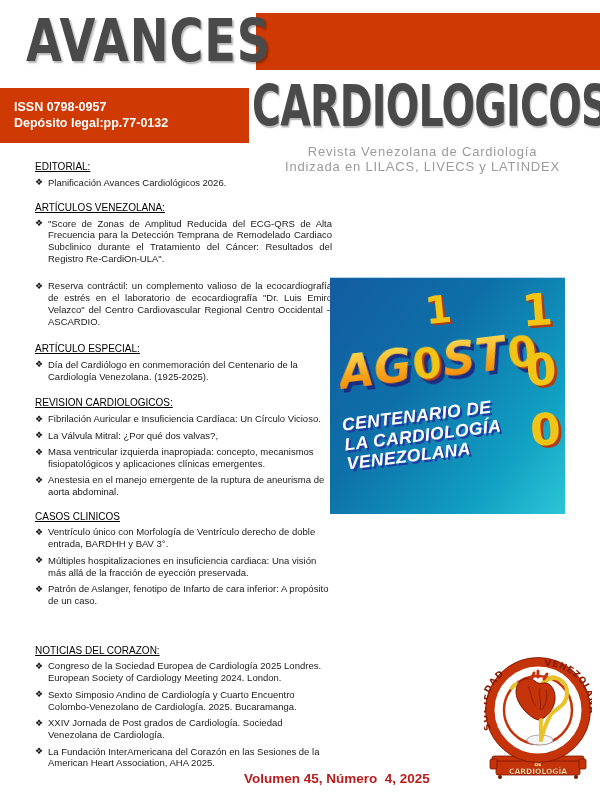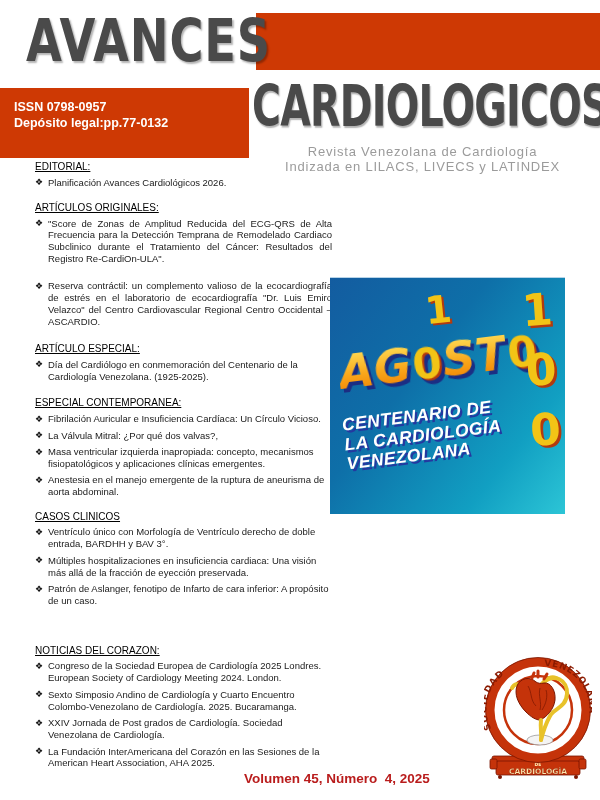--- a/index.html
+++ b/index.html
@@ -8,21 +8,21 @@
     font-family:"Liberation Sans","DejaVu Sans",sans-serif;color:#1a1a1a;
   }
   
   .red-block-top{position:absolute;left:256px;top:13px;width:344px;height:57px;background:#CE3904;}
   .title-avances{
     position:absolute;left:26px;top:6px;font-family:"DejaVu Sans",sans-serif;
     font-weight:bold;font-size:58px;color:#4a4a4a;letter-spacing:1px;
     transform:scale(0.80,1.02);transform-origin:left top;white-space:nowrap;
     text-shadow:2px 2px 2px rgba(0,0,0,0.30);
   }
-  .red-bar-issn{position:absolute;left:0;top:88px;width:249px;height:70px;background:#CE3904;
+  .red-bar-issn{position:absolute;left:0;top:88px;width:249px;height:55px;background:#CE3904;
     color:#ffffff;font-weight:bold;font-size:12.5px;line-height:16px;padding:11px 0 0 14px;box-sizing:border-box;}
   .title-cardiologicos{
     position:absolute;left:252px;top:74px;font-family:"DejaVu Sans",sans-serif;
     font-weight:bold;font-size:53px;color:#4a4a4a;letter-spacing:-1px;
     transform:scale(0.745,1.06);transform-origin:left top;white-space:nowrap;
     text-shadow:1.5px 1.5px 1.5px rgba(0,0,0,0.30);
   }
   .subtitle{position:absolute;left:255px;top:144px;width:335px;text-align:center;
     color:#9b9b9b;font-size:13px;line-height:15px;letter-spacing:0.8px;white-space:nowrap;}
   .subtitle .line2{font-size:13px;}
@@ -88,39 +88,39 @@
 
 <div class="toc" id="toc">
     <div class="toc-section sec-editorial">
       <div class="toc-heading">EDITORIAL:</div>
       <div class="toc-item">
         <span class="toc-bullet">❖</span>
         <span class="toc-text">Planificación Avances Cardiológicos 2026.</span>
       </div>
     </div>
     <div class="toc-section sec-originales">
-      <div class="toc-heading">ARTÍCULOS ORIGINALES:</div>
+      <div class="toc-heading">ARTÍCULOS VENEZOLANA:</div>
       <div class="toc-item">
         <span class="toc-bullet">❖</span>
         <span class="toc-text">"Score de Zonas de Amplitud Reducida del ECG-QRS de Alta Frecuencia para la Detección Temprana de Remodelado Cardiaco Subclinico durante el Tratamiento del Cáncer: Resultados del Registro Re-CardiOn-ULA".</span>
       </div>
       <div class="toc-item">
         <span class="toc-bullet">❖</span>
         <span class="toc-text">Reserva contráctil: un complemento valioso de la ecocardiografía de estrés en el laboratorio de ecocardiografía "Dr. Luis Emiro Velazco" del Centro Cardiovascular Regional Centro Occidental – ASCARDIO.</span>
       </div>
     </div>
     <div class="toc-section sec-especial">
       <div class="toc-heading">ARTÍCULO ESPECIAL:</div>
       <div class="toc-item">
         <span class="toc-bullet">❖</span>
         <span class="toc-text">Día del Cardiólogo en conmemoración del Centenario de la Cardiología Venezolana.   (1925-2025).</span>
       </div>
     </div>
     <div class="toc-section sec-revision">
-      <div class="toc-heading">ESPECIAL CONTEMPORANEA:</div>
+      <div class="toc-heading">REVISION CARDIOLOGICOS:</div>
       <div class="toc-item">
         <span class="toc-bullet">❖</span>
         <span class="toc-text">Fibrilación Auricular e Insuficiencia Cardíaca: Un Círculo Vicioso.</span>
       </div>
       <div class="toc-item">
         <span class="toc-bullet">❖</span>
         <span class="toc-text">La Válvula Mitral: ¿Por qué dos valvas?,</span>
       </div>
       <div class="toc-item">
         <span class="toc-bullet">❖</span>

